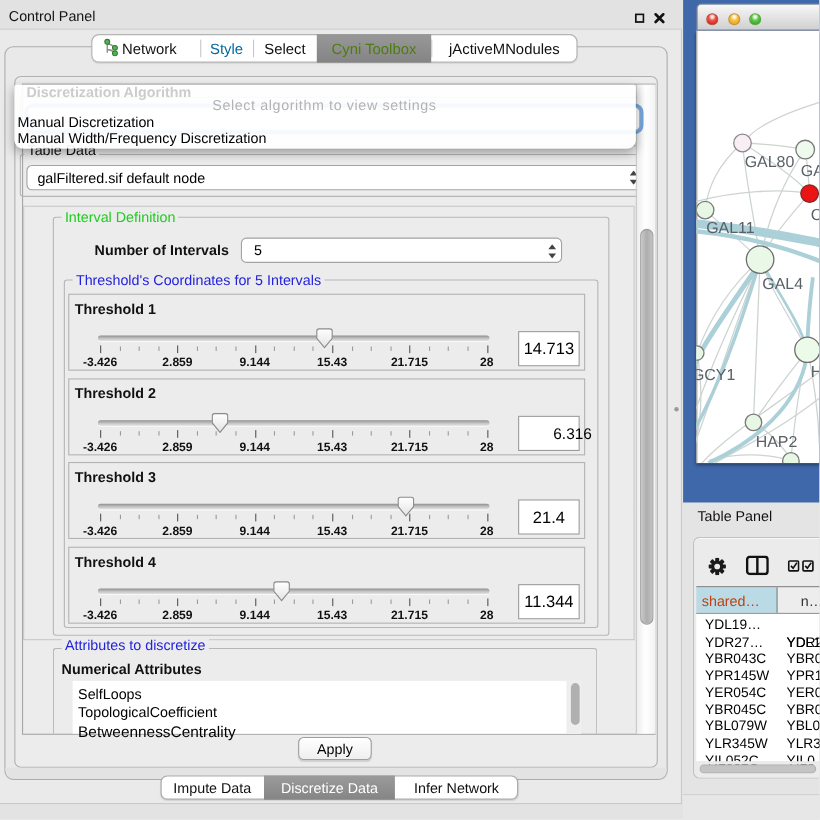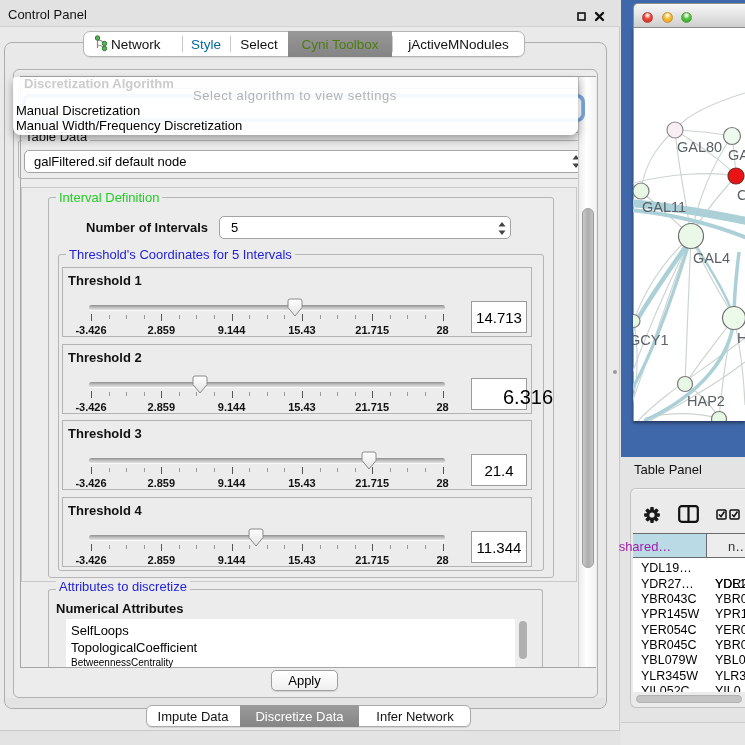--- a/index.html
+++ b/index.html
@@ -119,21 +119,21 @@
 <svg class="abs" style="left:191.5px;top:374.5px" width="16" height="20">
     <path d="M3,1 h10 a2,2 0 0 1 2,2 v6.5 L8,18 L1,9.5 v-6.5 a2,2 0 0 1 2,-2 z" fill="url(#thg)" stroke="#8a8a8a" stroke-width="1"></path>
     <defs>
       <linearGradient id="thg" x1="0" y1="0" x2="0" y2="1">
         <stop offset="0" stop-color="#ffffff"></stop>
         <stop offset="1" stop-color="#e3e3e3"></stop>
       </linearGradient>
     </defs>
   </svg>
 <div class="abs" style="left:471px;top:377.5px;width:56px;height:32px;background:#fff;border:1px solid #9b9b9b;"></div>
-<div class="abs" style="left:471px;top:385.5px;width:56px;text-align:center;font-size:20px;color:#000;padding-left:32px;">6.316</div>
+<div class="abs" style="left:471px;top:385.5px;width:56px;text-align:center;font-size:14px;color:#000;padding-left:32px;">6.316</div>
 <div class="abs" style="left:62px;top:420.0px;width:470px;height:70px;background:#ececec;border:1px solid #b3b3b3;"></div>
 <div class="abs" style="left:68px;top:426.0px;font-size:13px;font-weight:bold;color:#111;">Threshold 3</div>
 <div class="abs" style="left:89px;top:458.0px;width:356px;height:5px;border-radius:3px;background:linear-gradient(#8f8f8f,#c4c4c4 55%,#e2e2e2);box-shadow:0 1px 0 rgba(255,255,255,.7);"></div>
 <div class="abs" style="left:91.0px;top:467.0px;width:1px;height:7px;background:#555;"></div>
 <div class="abs" style="left:108.6px;top:468.0px;width:1px;height:4px;background:#9a9a9a;"></div>
 <div class="abs" style="left:126.2px;top:468.0px;width:1px;height:4px;background:#9a9a9a;"></div>
 <div class="abs" style="left:143.7px;top:468.0px;width:1px;height:4px;background:#9a9a9a;"></div>
 <div class="abs" style="left:161.3px;top:467.0px;width:1px;height:7px;background:#555;"></div>
 <div class="abs" style="left:178.9px;top:468.0px;width:1px;height:4px;background:#9a9a9a;"></div>
 <div class="abs" style="left:196.4px;top:468.0px;width:1px;height:4px;background:#9a9a9a;"></div>
@@ -208,21 +208,21 @@
     </defs>
   </svg>
 <div class="abs" style="left:471px;top:530.5px;width:56px;height:32px;background:#fff;border:1px solid #9b9b9b;"></div>
 <div class="abs" style="left:471px;top:538.5px;width:56px;text-align:center;font-size:15px;color:#000;">11.344</div>
 <div class="abs" style="left:48px;top:589px;width:495px;height:78px;border:1px solid #b6b6b6;border-radius:3px 3px 0 0;border-bottom:none;"></div>
 <div class="abs" style="left:56px;top:579px;font-size:13px;color:#2222dd;background:#ececec;padding:0 3px;">Attributes to discretize</div>
 <div class="abs" style="left:56px;top:601px;font-size:13px;font-weight:bold;color:#111;">Numerical Attributes</div>
 <div class="abs" style="left:66px;top:619px;width:462px;height:48px;background:#fff;overflow:hidden;"></div>
 <div class="abs" style="left:71px;top:622.5px;font-size:13px;color:#000;">SelfLoops</div>
 <div class="abs" style="left:71px;top:639.8px;font-size:13px;color:#000;">TopologicalCoefficient</div>
-<div class="abs" style="left:71px;top:657.1px;font-size:10px;color:#000;">BetweennessCentrality</div>
+<div class="abs" style="left:71px;top:657.1px;font-size:14px;color:#000;">BetweennessCentrality</div>
 <div class="abs" style="left:515px;top:619px;width:13px;height:48px;background:#eeeeee;"></div>
 <div class="abs" style="left:519px;top:621px;width:8px;height:38px;background:#b0b0b0;border-radius:4px;"></div>
 <div class="abs" style="left:578px;top:77px;width:18px;height:590px;background:linear-gradient(to right,#ededed,#ffffff 45%,#f2f2f2);border-left:1px solid #c9c9c9;"></div>
 <div class="abs" style="left:581.5px;top:208px;width:12px;height:360px;background:linear-gradient(to right,#c9c9c9,#adadad 50%,#c2c2c2);border:1px solid #9d9d9d;border-radius:6px;"></div>
 <div class="abs" style="left:5px;top:698px;width:601px;height:10px;background:#e3e3e3;border-radius:0 0 8px 8px;"></div>
 <div class="abs" style="left:271px;top:670px;width:67px;height:21px;background:linear-gradient(#ffffff,#efefef);border:1px solid #9f9f9f;border-radius:5px;box-shadow:0 1px 1px rgba(0,0,0,0.12);"></div>
 <div class="abs" style="left:271px;top:673px;width:67px;text-align:center;font-size:13px;color:#000;">Apply</div>
 <div class="abs" style="left:146px;top:705px;width:325px;height:22px;background:#fff;border:1px solid #ababab;border-radius:6px;box-shadow:0 1px 1px rgba(0,0,0,0.1);overflow:hidden;"></div>
 <div class="abs" style="left:240px;top:705px;width:119px;height:22px;background:linear-gradient(#9b9b9b,#858585);"></div>
 <div class="abs" style="left:146px;top:709px;width:94px;text-align:center;font-size:13px;color:#111;white-space:nowrap;">Impute Data</div>
@@ -337,21 +337,21 @@
     <rect x="1" y="1" width="9" height="9" rx="1" fill="none" stroke="#111" stroke-width="1.5"></rect>
     <path d="M3,5.5 L5,7.5 L8.5,2.5" fill="none" stroke="#111" stroke-width="1.5"></path>
   </svg>
 <svg class="abs" style="left:728.5px;top:509px" width="11" height="11">
     <rect x="1" y="1" width="9" height="9" rx="1" fill="none" stroke="#111" stroke-width="1.5"></rect>
     <path d="M3,5.5 L5,7.5 L8.5,2.5" fill="none" stroke="#111" stroke-width="1.5"></path>
   </svg>
 <div class="abs" style="left:633px;top:533px;width:112px;height:25px;border-top:1px solid #6a6a6a;border-bottom:1px solid #6a6a6a;"></div>
 <div class="abs" style="left:633px;top:534px;width:74px;height:23px;background:#badae5;border-right:1px solid #6a6a6a;"></div>
 <div class="abs" style="left:707px;top:534px;width:38px;height:23px;background:#ededed;"></div>
-<div class="abs" style="left:608px;top:539px;width:74px;text-align:center;font-size:13px;color:#a21caf;">shared…</div>
+<div class="abs" style="left:638px;top:539px;width:74px;font-size:13px;color:#c2410c;">shared…</div>
 <div class="abs" style="left:728px;top:539px;font-size:13px;color:#333;">n…</div>
 <div class="abs" style="left:633px;top:558px;width:112px;height:133.5px;background:#fff;overflow:hidden;"></div>
 <div class="abs" style="left:641px;top:561.3px;font-size:12.5px;color:#000;">YDL19…</div>
 <div class="abs" style="left:715px;top:577px;font-size:12.5px;color:#000;">YDL1</div>
 <div class="abs" style="left:641px;top:576.6px;font-size:12.5px;color:#000;">YDR27…</div>
 <div class="abs" style="left:715px;top:576.6px;font-size:12.5px;color:#000;">YDR2</div>
 <div class="abs" style="left:641px;top:592.0px;font-size:12.5px;color:#000;">YBR043C</div>
 <div class="abs" style="left:715px;top:592.0px;font-size:12.5px;color:#000;">YBR0</div>
 <div class="abs" style="left:641px;top:607.3px;font-size:12.5px;color:#000;">YPR145W</div>
 <div class="abs" style="left:715px;top:607.3px;font-size:12.5px;color:#000;">YPR1</div>

